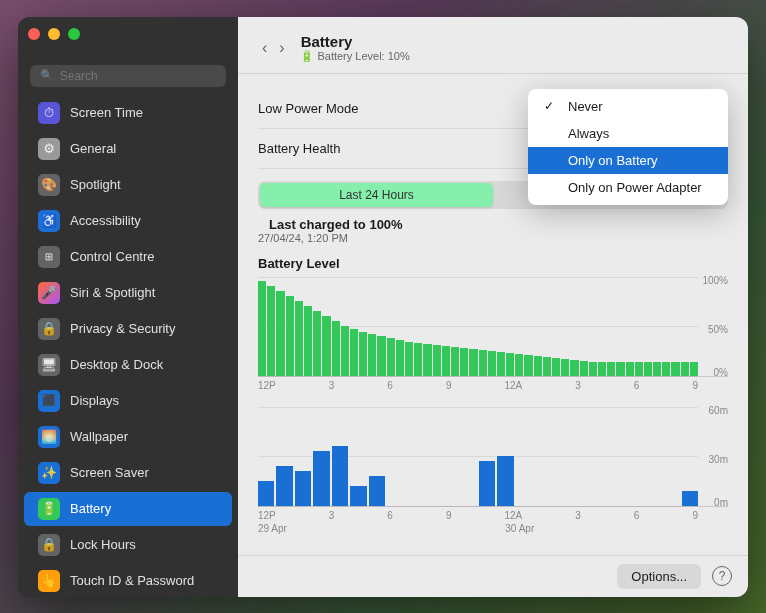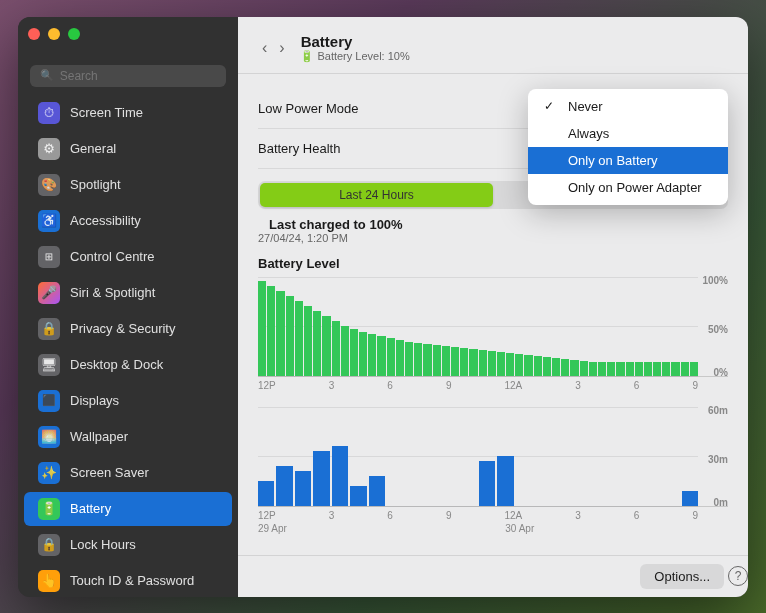--- a/index.html
+++ b/index.html
@@ -164,21 +164,21 @@
     .time-tab {
       flex: 1;
       text-align: center;
       padding: 5px 12px;
       font-size: 12px;
       border-radius: 5px;
       cursor: pointer;
       color: #333;
     }
     .time-tab.active {
-      background: #84cc16;
+      background: #86efac;
       box-shadow: 0 1px 3px rgba(0,0,0,0.15);
     }
     .charged-info {
       margin: 8px 0 12px;
     }
     .charged-title {
       font-size: 13px;
       font-weight: 600;
       color: #1a1a1a;
       margin-left: 11px;
@@ -205,21 +205,20 @@
       position: absolute;
       left: 0;
       right: 30px;
       border-top: 1px solid rgba(0,0,0,0.08);
     }
     .chart-label-right {
       position: absolute;
       right: 0;
       font-size: 10px;
       color: #888;
-      font-weight: bold;
     }
     .battery-bars-container {
       position: absolute;
       left: 0;
       right: 30px;
       bottom: 0;
       top: 0;
       display: flex;
       align-items: flex-end;
       gap: 1px;
@@ -254,24 +253,24 @@
       font-size: 10px;
       color: #888;
     }
     .date-row {
       display: flex;
       justify-content: space-between;
       padding-right: 30px;
       margin-top: 2px;
     }
     .footer {
-      padding: 8px 0;
+      padding: 8px 16px;
       display: flex;
       justify-content: flex-end;
-      gap: 4px;
+      gap: 11px;
       align-items: center;
       border-top: 1px solid rgba(0,0,0,0.1);
     }
     .options-btn {
       background: rgba(0,0,0,0.08);
       border: none;
       border-radius: 6px;
       padding: 5px 14px;
       font-size: 13px;
       cursor: pointer;

